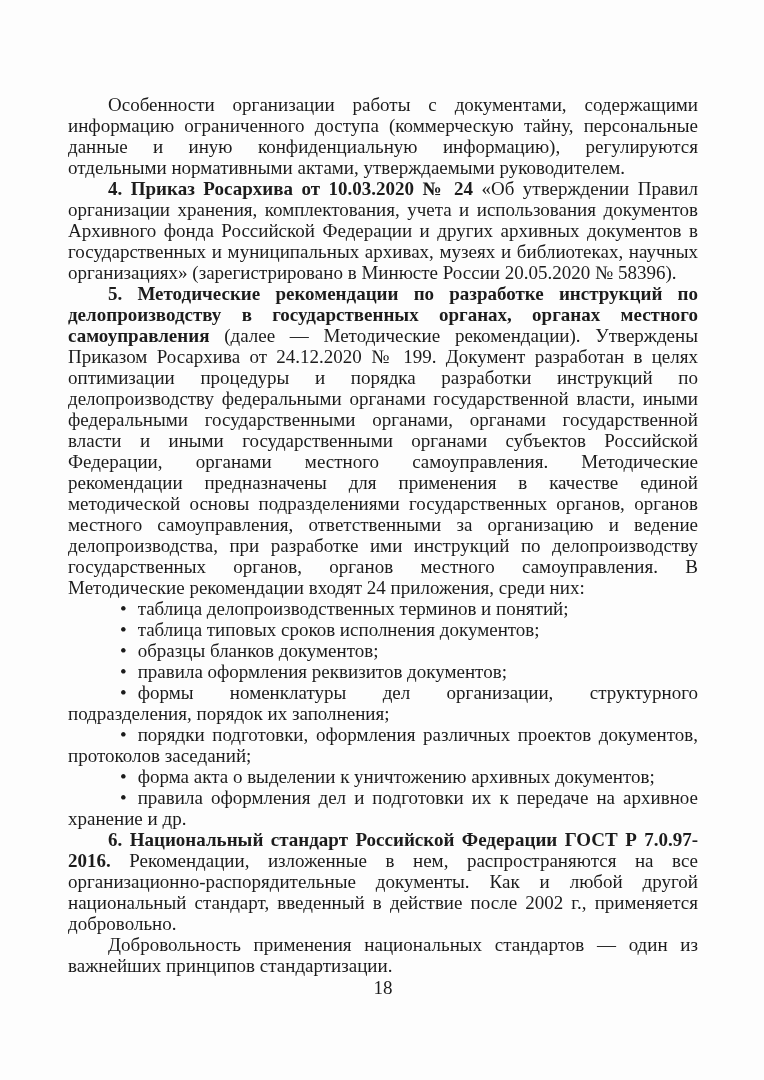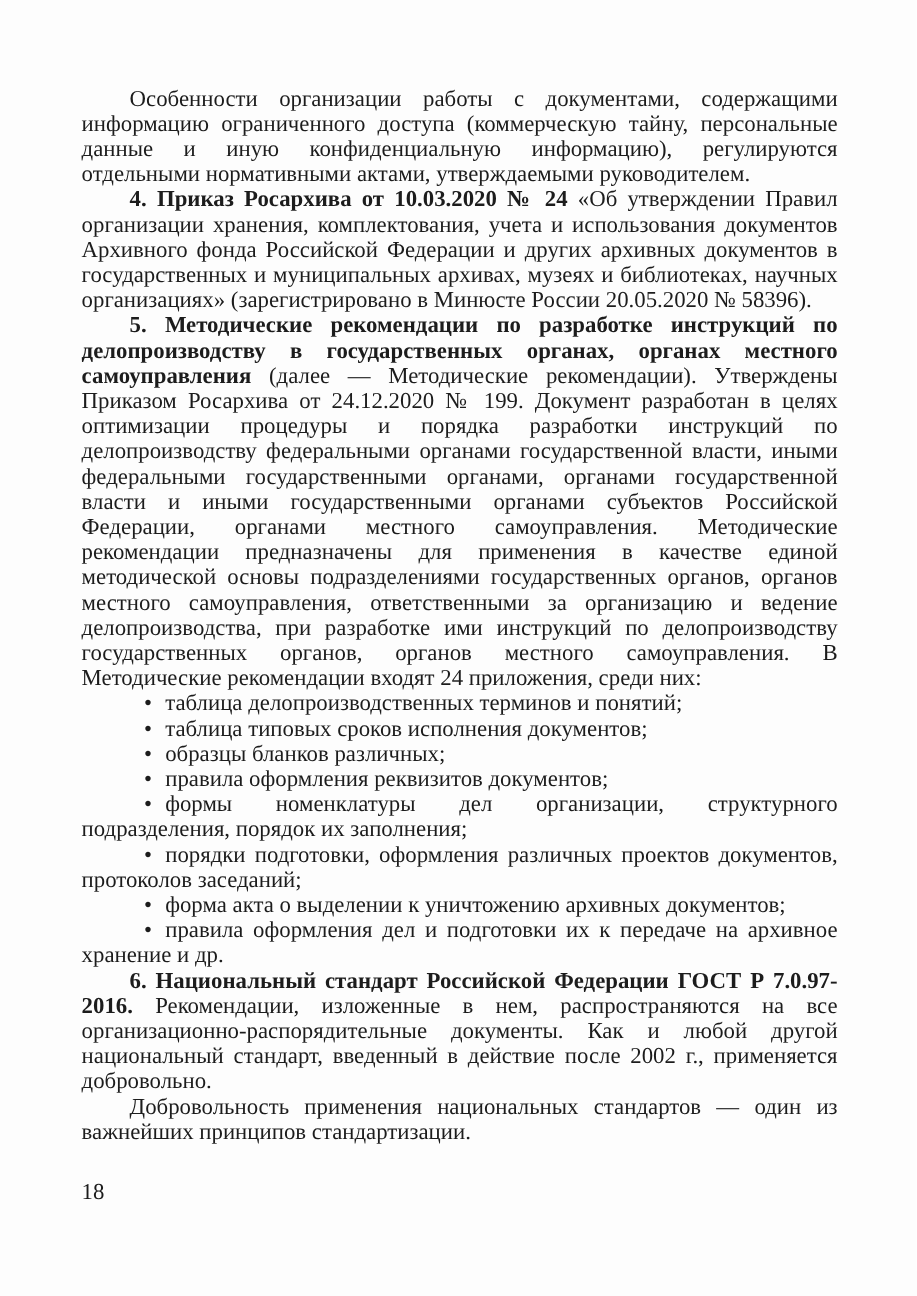--- a/index.html
+++ b/index.html
@@ -5,21 +5,21 @@
   html, body {
     margin: 0;
     padding: 0;
     background: #ffffff;
   }
   .doc-page {
     position: relative;
     box-sizing: border-box;
     width: 764px;
     height: 1080px;
-    padding: 72px 66px 0 68px;
+    padding: 94px 66px 0 68px;
     background: #fdfdfd;
     color: #1c1c1c;
     font-family: "Liberation Serif", "DejaVu Serif", serif;
     font-size: 19px;
     line-height: 21px;
     text-align: justify;
     hyphens: auto;
     -webkit-hyphens: auto;
     overflow: hidden;
   }
@@ -31,40 +31,40 @@
     font-weight: bold;
   }
   .bullet-item {
     margin: 0;
     text-indent: 52px;
   }
   .bullet-dot {
     margin-right: 11px;
   }
   .page-number {
-    margin-top: 29px;
-    text-align: left;
+    margin-top: 1px;
+    text-align: center;
     text-indent: 0;
   }
 </style>
 </head>
 <body>
 
 <div class="doc-page">
 
   <p class="para">Особенности организации работы с документами, содержащими информацию ограниченного доступа (коммерческую тайну, персональные данные и иную конфиденциальную информацию), регулируются отдельными нормативными актами, утверждаемыми руководителем.</p>
 
   <p class="para"><b>4. Приказ Росархива от 10.03.2020 № 24</b><span> «Об утверждении Правил организации хранения, комплектования, учета и использования документов Архивного фонда Российской Федерации и других архивных документов в государственных и муниципальных архивах, музеях и библиотеках, научных организациях» (зарегистрировано в Минюсте России 20.05.2020 № 58396).</span></p>
 
   <p class="para"><b>5. Методические рекомендации по разработке инструкций по делопроизводству в государственных органах, органах местного самоуправления</b><span> (далее — Методические рекомендации). Утверждены Приказом Росархива от 24.12.2020 № 199. Документ разработан в целях оптимизации процедуры и порядка разработки инструкций по делопроизводству федеральными органами государственной власти, иными федеральными государственными органами, органами государственной власти и иными государственными органами субъектов Российской Федерации, органами местного самоуправления. Методические рекомендации предназначены для применения в качестве единой методической основы подразделениями государственных органов, органов местного самоуправления, ответственными за организацию и ведение делопроизводства, при разработке ими инструкций по делопроизводству государственных органов, органов местного самоуправления. В Методические рекомендации входят 24 приложения, среди них:</span></p>
 
   <div>
     <p class="bullet-item"><span class="bullet-dot">•</span><span>таблица делопроизводственных терминов и понятий;</span></p>
     <p class="bullet-item"><span class="bullet-dot">•</span><span>таблица типовых сроков исполнения документов;</span></p>
-    <p class="bullet-item"><span class="bullet-dot">•</span><span>образцы бланков различных;</span></p>
+    <p class="bullet-item"><span class="bullet-dot">•</span><span>образцы бланков документов;</span></p>
     <p class="bullet-item"><span class="bullet-dot">•</span><span>правила оформления реквизитов документов;</span></p>
     <p class="bullet-item"><span class="bullet-dot">•</span><span>формы номенклатуры дел организации, структурного подразделения, порядок их заполнения;</span></p>
     <p class="bullet-item"><span class="bullet-dot">•</span><span>порядки подготовки, оформления различных проектов документов, протоколов заседаний;</span></p>
     <p class="bullet-item"><span class="bullet-dot">•</span><span>форма акта о выделении к уничтожению архивных документов;</span></p>
     <p class="bullet-item"><span class="bullet-dot">•</span><span>правила оформления дел и подготовки их к передаче на архивное хранение и др.</span></p>
   </div>
 
   <p class="para"><b>6. Национальный стандарт Российской Федерации ГОСТ Р 7.0.97-2016.</b><span> Рекомендации, изложенные в нем, распространяются на все организационно-распорядительные документы. Как и любой другой национальный стандарт, введенный в действие после 2002 г., применяется добровольно.</span></p>
 
   <p class="para">Добровольность применения национальных стандартов — один из важнейших принципов стандартизации.</p>

